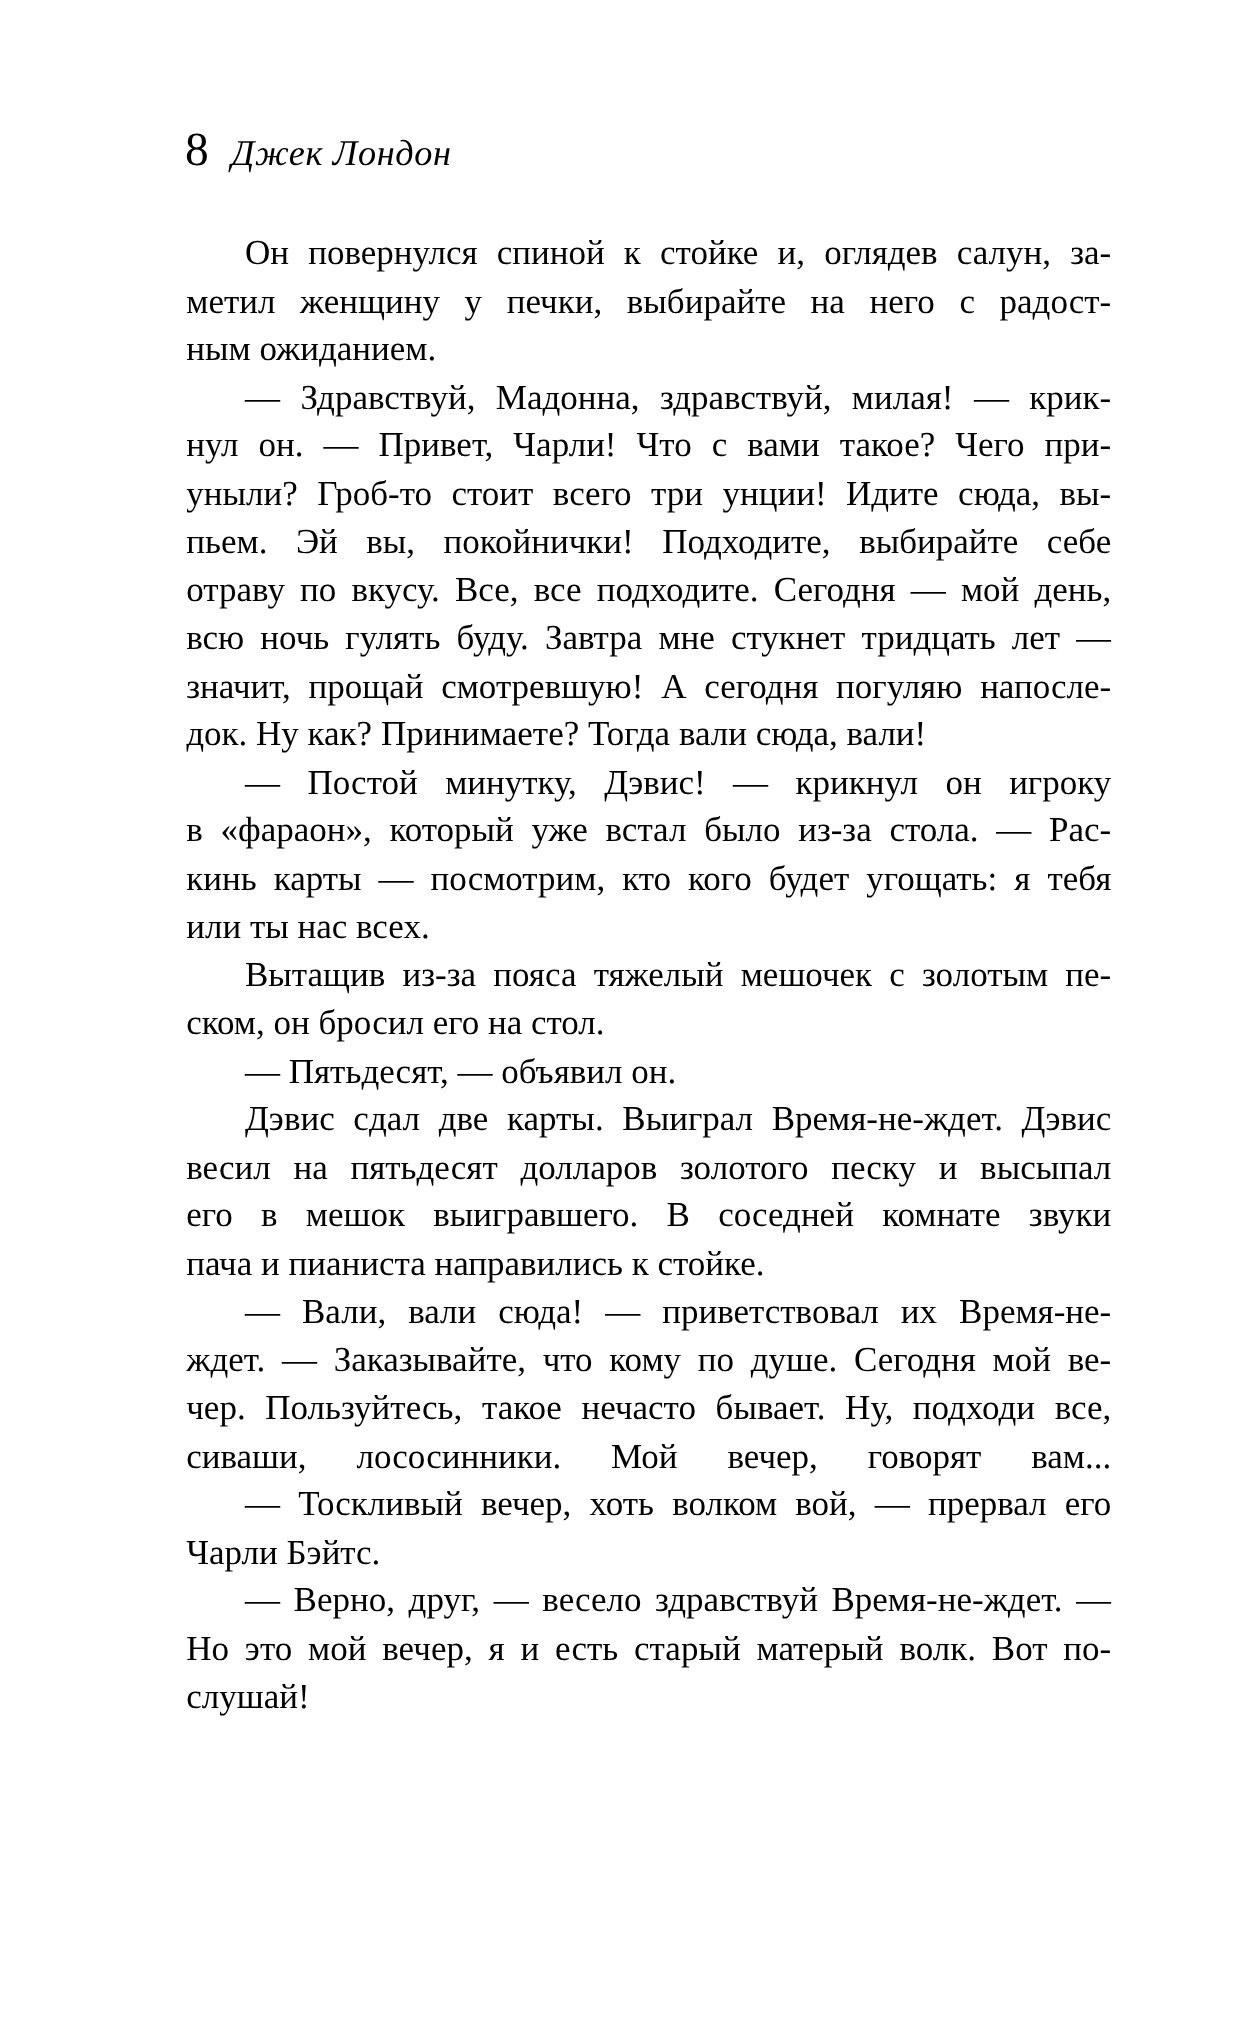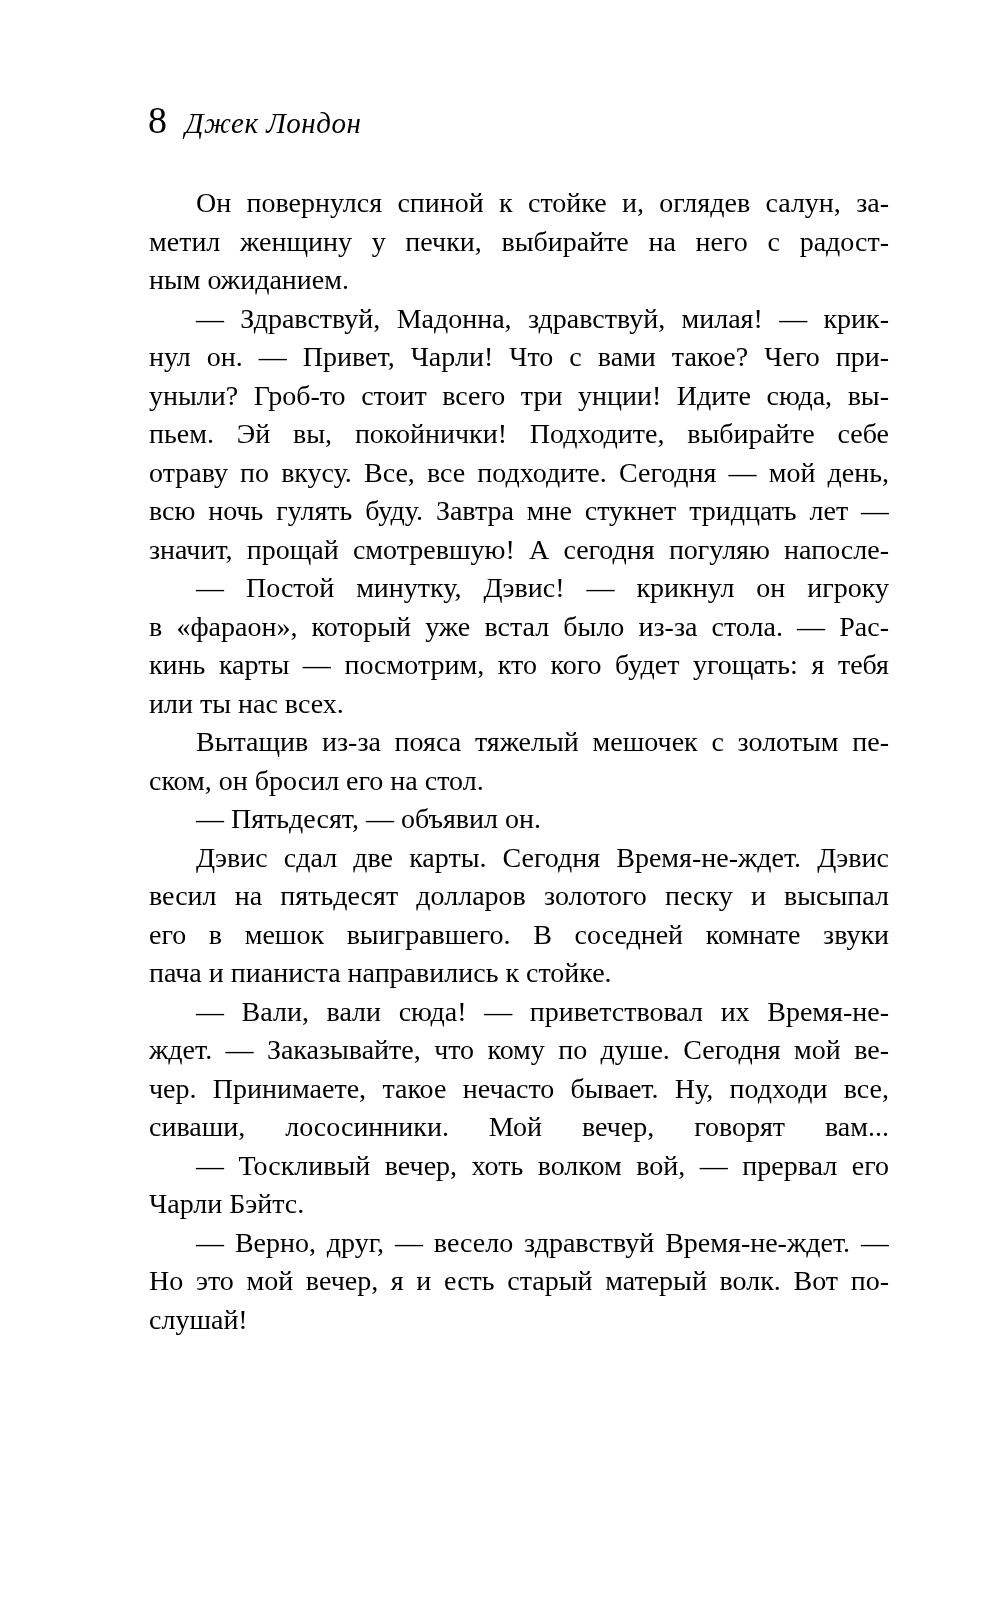--- a/index.html
+++ b/index.html
@@ -75,44 +75,45 @@
         <div class="line last">ным ожиданием.</div>
       </div>
       <div class="para">
         <div class="line first">— Здравствуй, Мадонна, здравствуй, милая! — крик-</div>
         <div class="line">нул он. — Привет, Чарли! Что с вами такое? Чего при-</div>
         <div class="line">уныли? Гроб-то стоит всего три унции! Идите сюда, вы-</div>
         <div class="line">пьем. Эй вы, покойнички! Подходите, выбирайте себе</div>
         <div class="line">отраву по вкусу. Все, все подходите. Сегодня — мой день,</div>
         <div class="line">всю ночь гулять буду. Завтра мне стукнет тридцать лет —</div>
         <div class="line">значит, прощай смотревшую! А сегодня погуляю напосле-</div>
+        <div class="line last">док. Ну как? Принимаете? Тогда вали сюда, вали!</div>
       </div>
       <div class="para">
         <div class="line first">— Постой минутку, Дэвис! — крикнул он игроку</div>
         <div class="line">в «фараон», который уже встал было из-за стола. — Рас-</div>
         <div class="line">кинь карты — посмотрим, кто кого будет угощать: я тебя</div>
         <div class="line last">или ты нас всех.</div>
       </div>
       <div class="para">
         <div class="line first">Вытащив из-за пояса тяжелый мешочек с золотым пе-</div>
         <div class="line last">ском, он бросил его на стол.</div>
       </div>
       <div class="para">
         <div class="line first last" style="text-align-last: left;">— Пятьдесят, — объявил он.</div>
       </div>
       <div class="para">
-        <div class="line first">Дэвис сдал две карты. Сегодня Время-не-ждет. Дэвис</div>
+        <div class="line first">Дэвис сдал две карты. Выиграл Время-не-ждет. Дэвис</div>
         <div class="line">весил на пятьдесят долларов золотого песку и высыпал</div>
         <div class="line">его в мешок выигравшего. В соседней комнате звуки</div>
         <div class="line last">пача и пианиста направились к стойке.</div>
       </div>
       <div class="para">
         <div class="line first">— Вали, вали сюда! — приветствовал их Время-не-</div>
         <div class="line">ждет. — Заказывайте, что кому по душе. Сегодня мой ве-</div>
-        <div class="line">чер. Принимаете, такое нечасто бывает. Ну, подходи все,</div>
+        <div class="line">чер. Пользуйтесь, такое нечасто бывает. Ну, подходи все,</div>
         <div class="line">сиваши, лососинники. Мой вечер, говорят вам...</div>
         <div class="line first">— Тоскливый вечер, хоть волком вой, — прервал его</div>
         <div class="line last">Чарли Бэйтс.</div>
       </div>
       <div class="para">
         <div class="line first">— Верно, друг, — весело здравствуй Время-не-ждет. —</div>
         <div class="line">Но это мой вечер, я и есть старый матерый волк. Вот по-</div>
         <div class="line last">слушай!</div>
       </div>
     </div>

